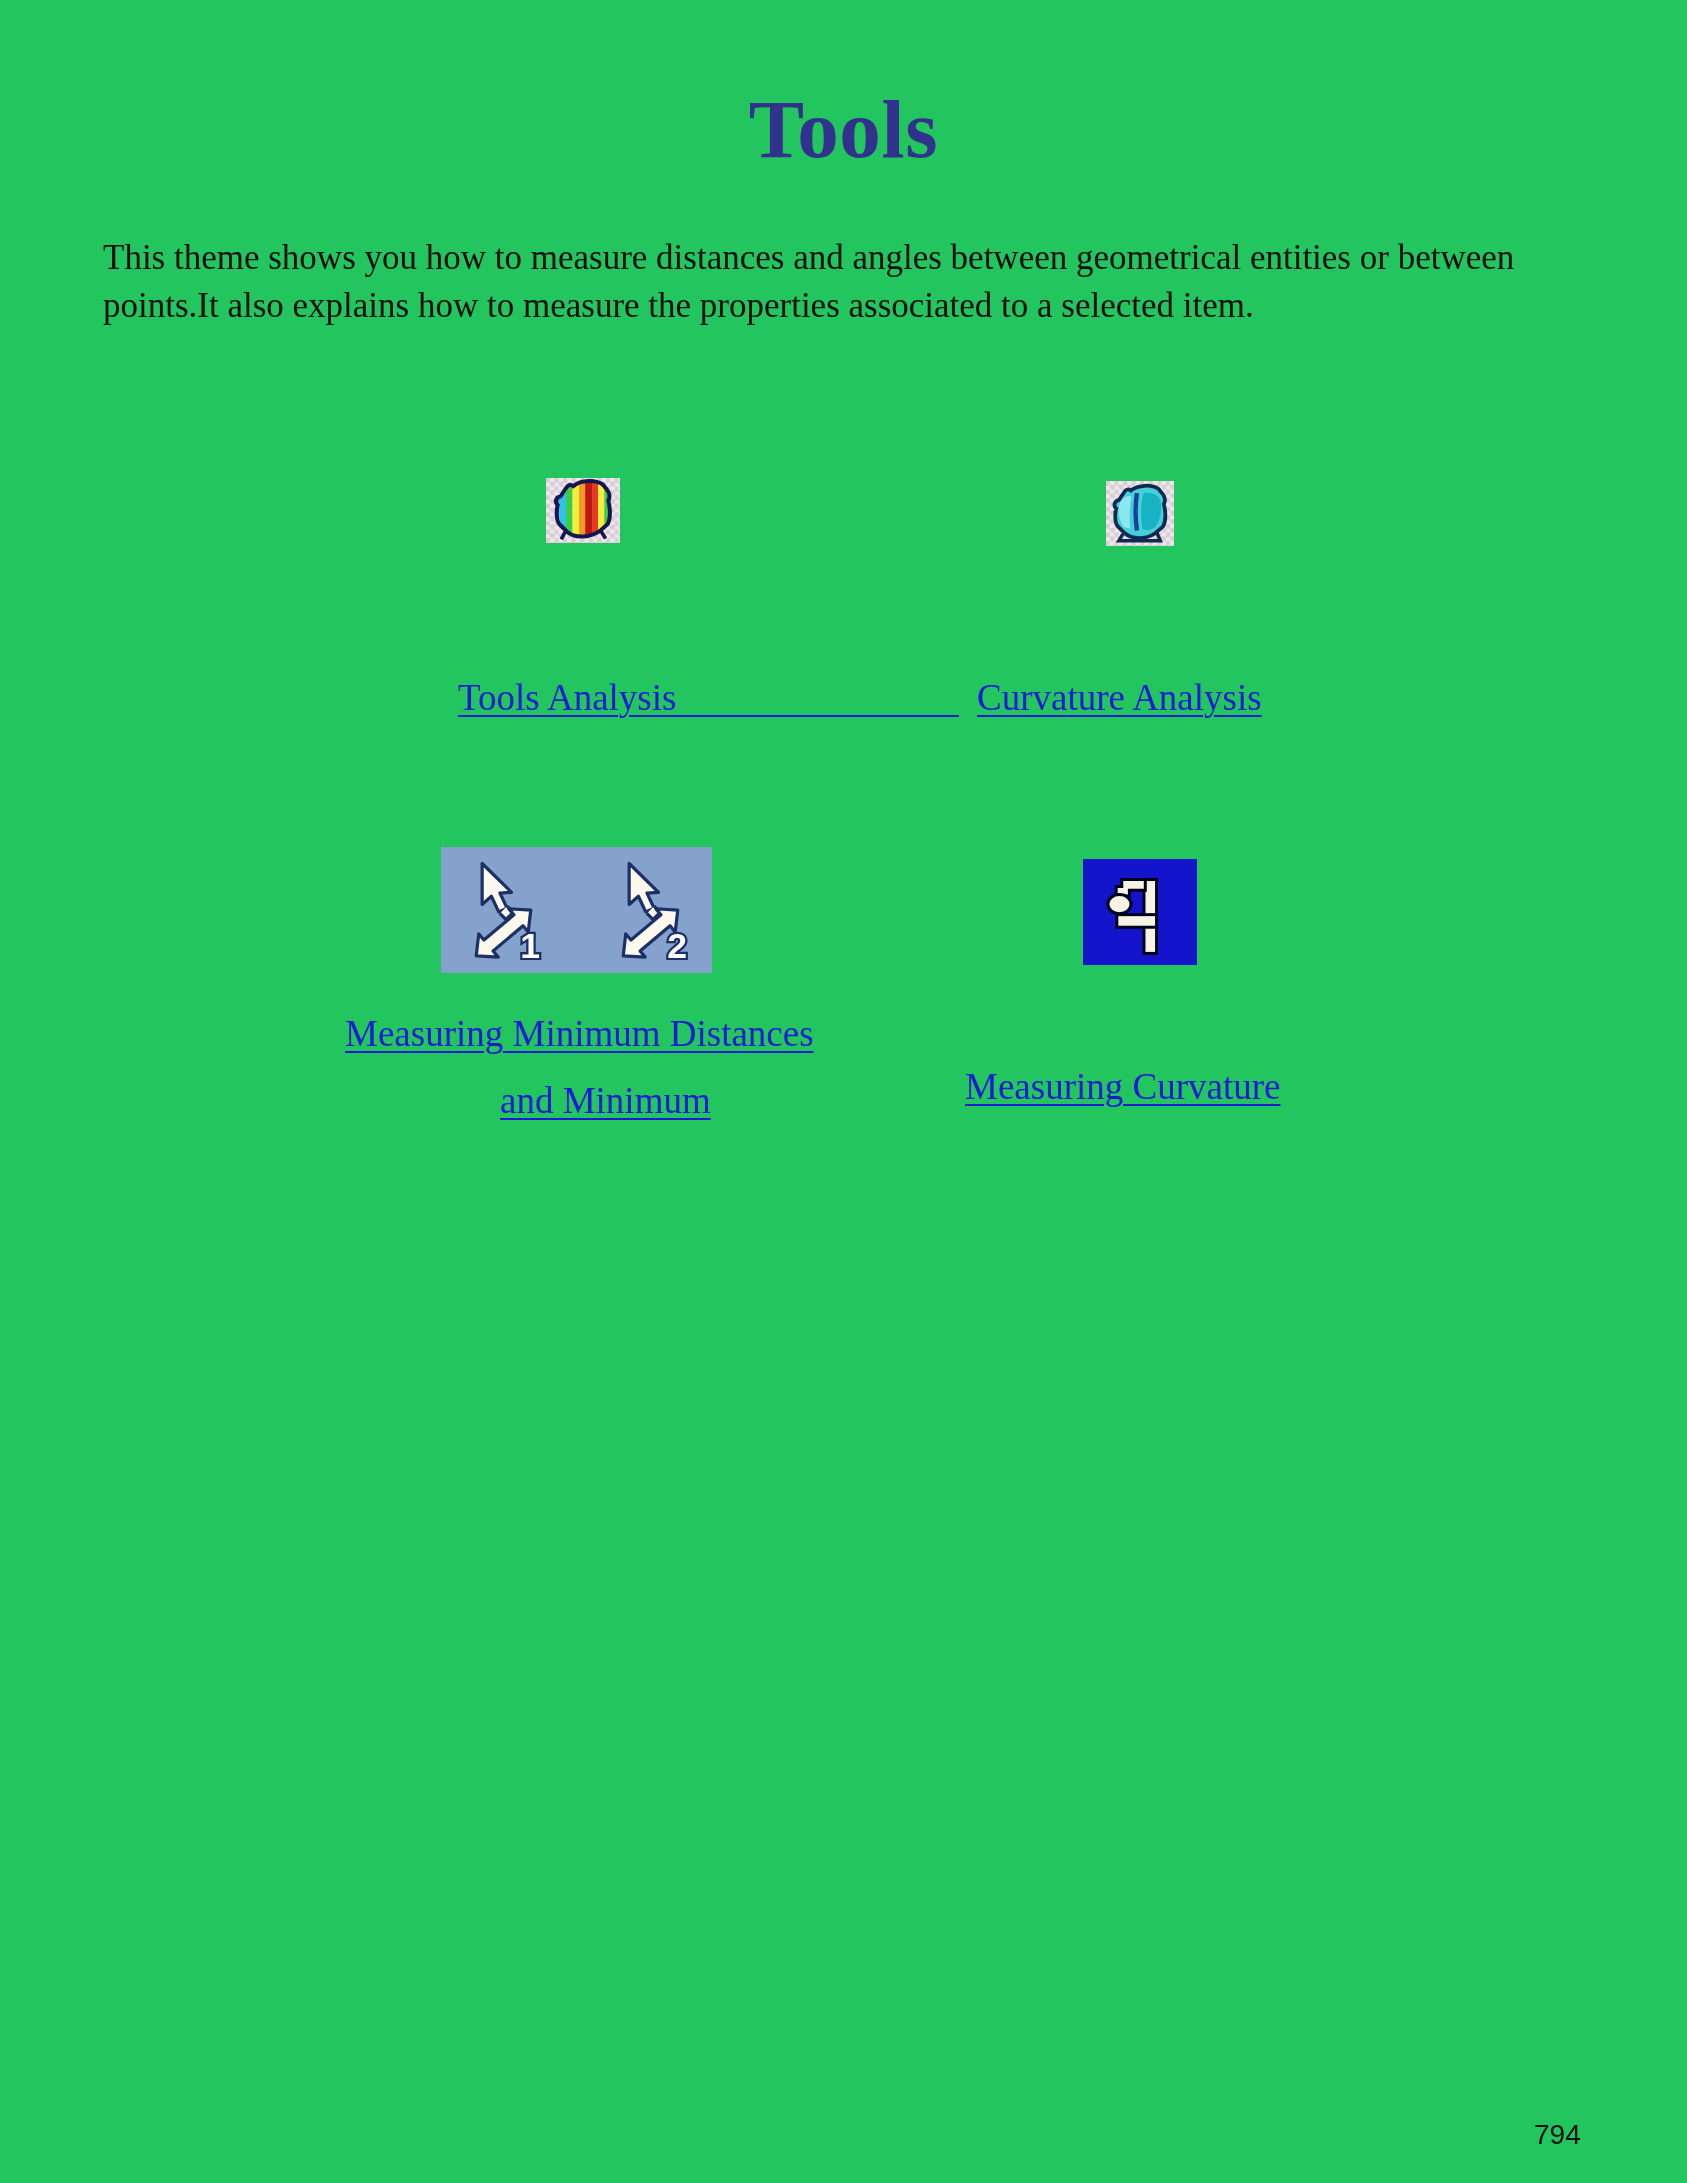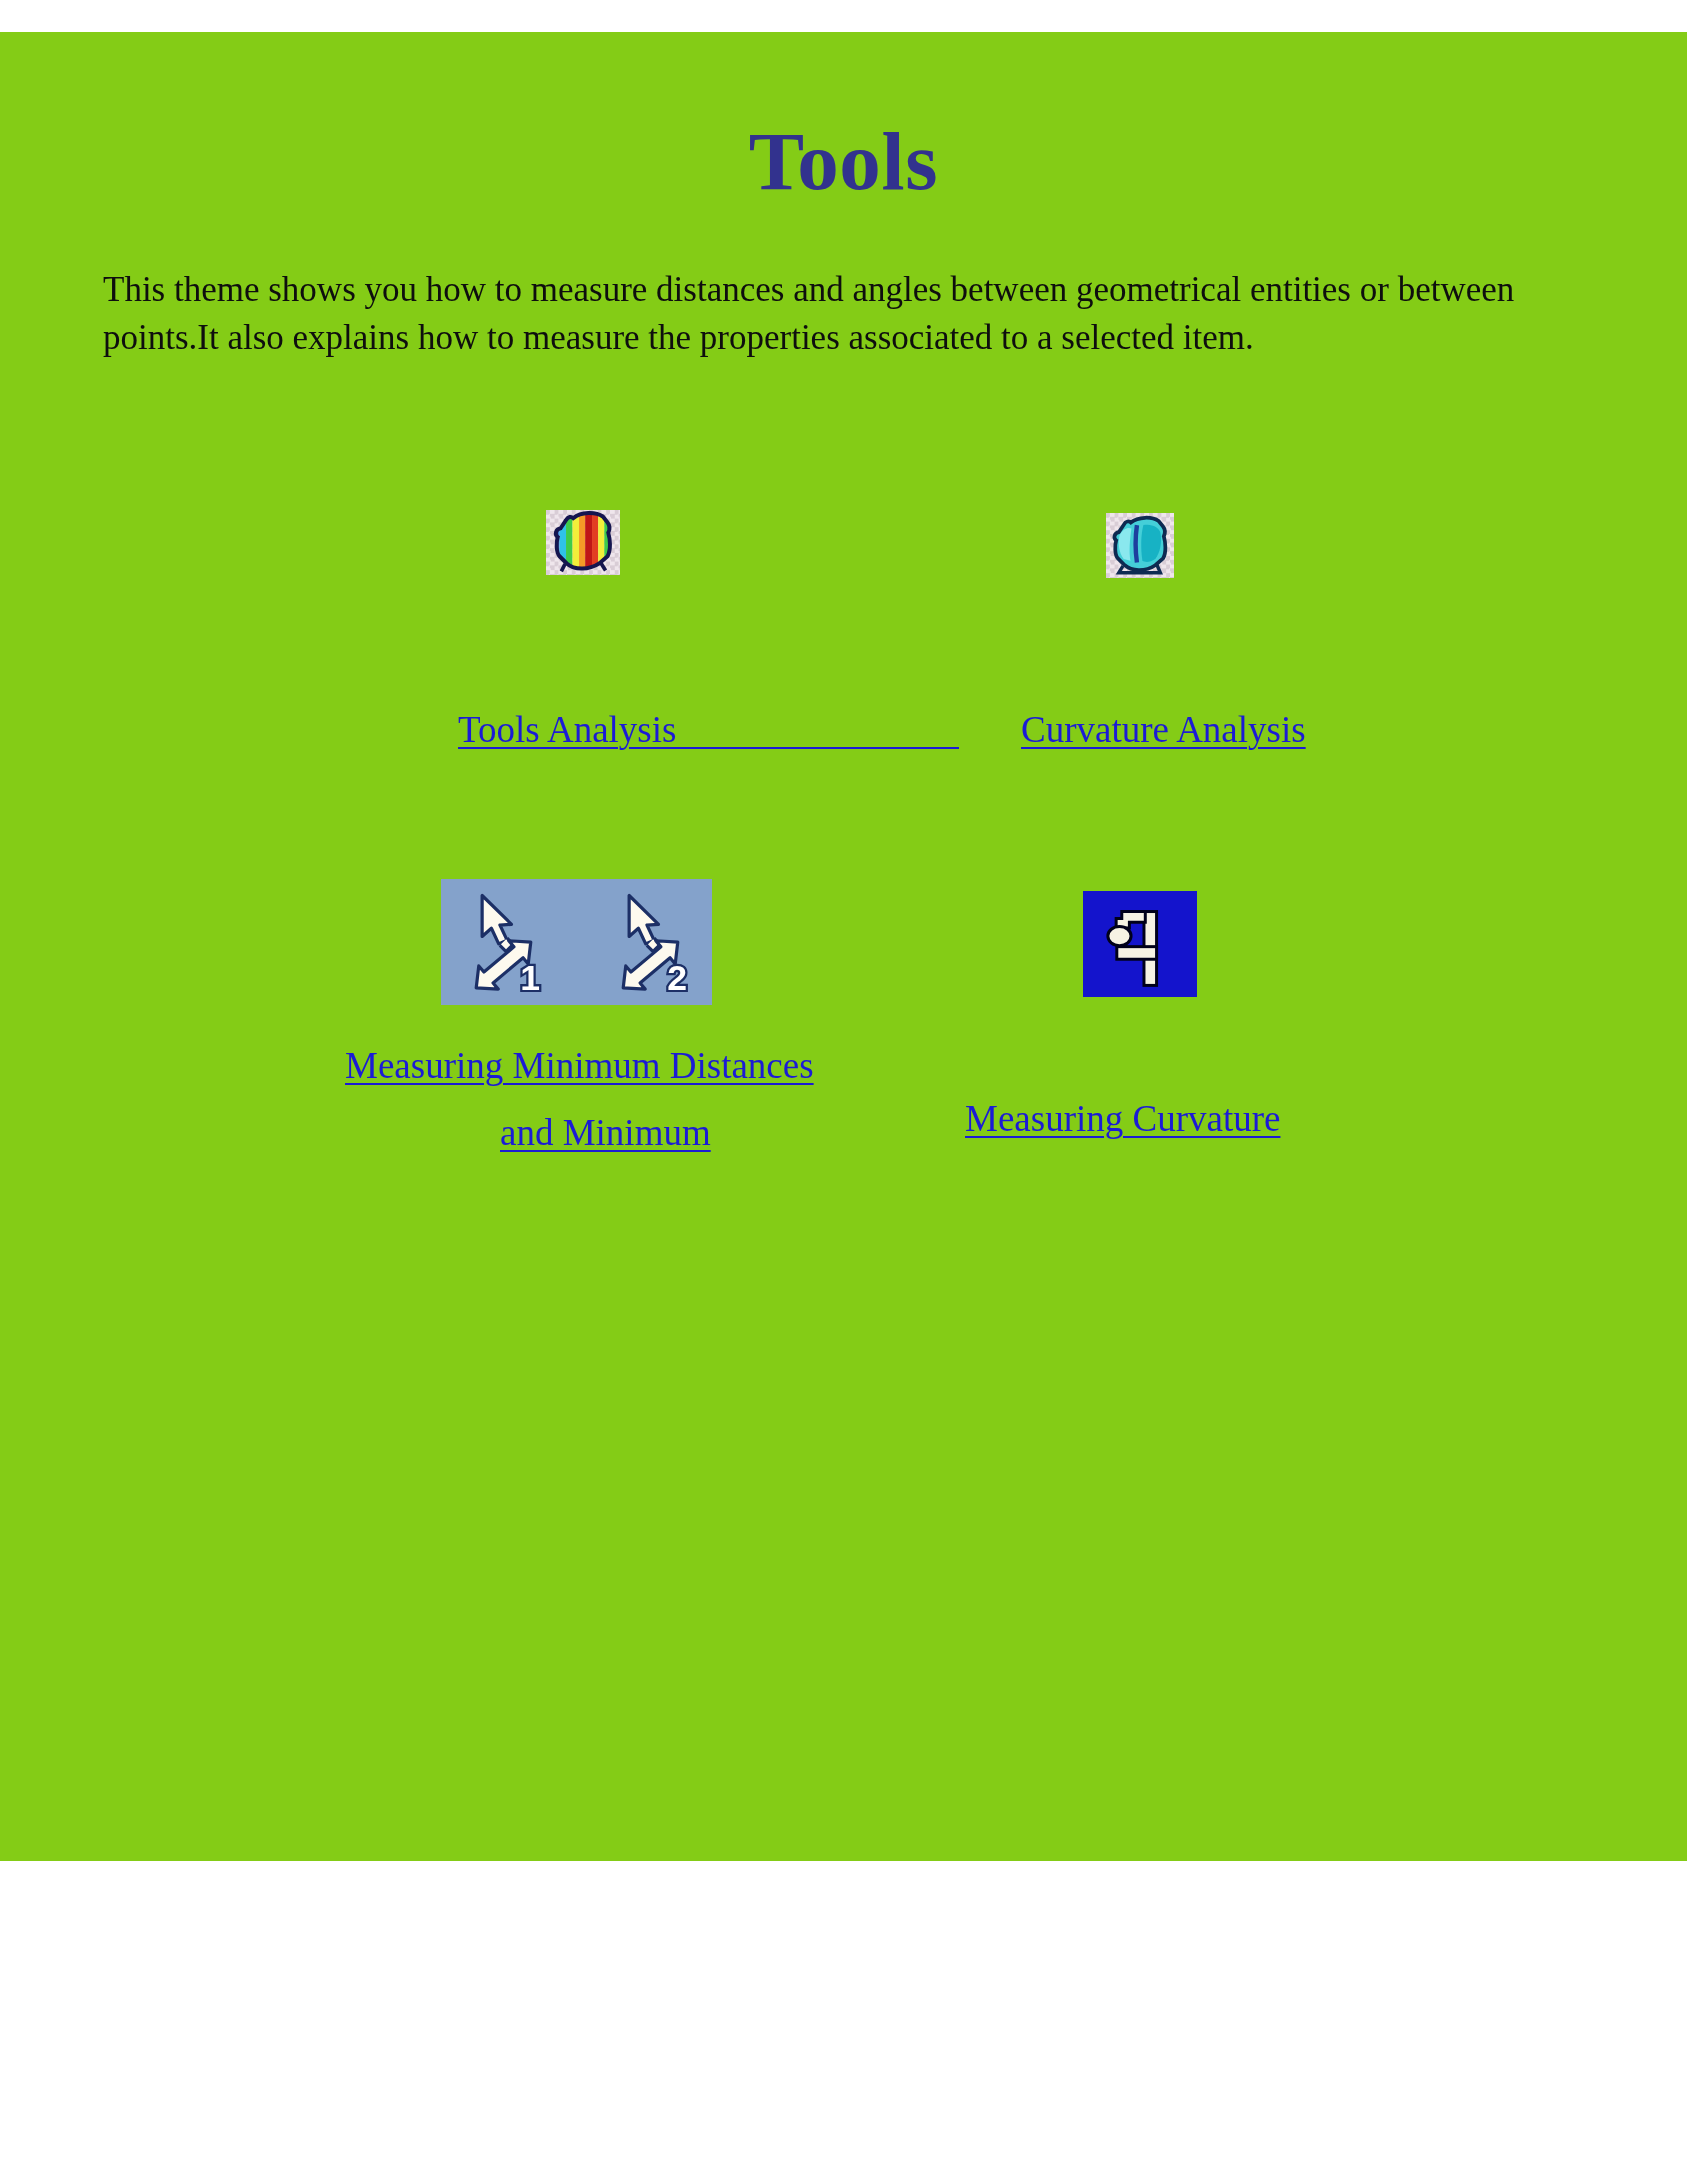--- a/index.html
+++ b/index.html
@@ -1,23 +1,22 @@
 <!DOCTYPE html>
 <html style="--title: #32328E; --link: #1B1BD6; --body-text: #0E0E0E; --measure-panel-bg: #84A2CB; --measuring-elements-bg: #1414CC;font-size:10.6px"><head>
 <meta charset="utf-8">
 <style>
   html, body { margin: 0; padding: 0; background: #ffffff; }
   .page {
     position: relative;
     width: 1687px;
-    height: 1829px;
-    background: #84cc16;
+    height: 2183px;
+    background: #22c55e;
     font-family: "Liberation Serif", serif;
     overflow: hidden;
-    margin-top: 32px;
   }
 
   
   .title {
     position: absolute;
     left: 0; right: 0; top: 88px;
     margin: 0;
     text-align: center;
     font-size: 83px;
     font-weight: bold;
@@ -51,21 +50,21 @@
   }
   .uext {
     display: inline-block;
     width: 283px;
     height: 0;
     border-bottom: 2.3px solid var(--link, #1B1BD6);
     vertical-align: -6.6px;
   }
 
   .link-draft   { left: 458px;  top: 675px; }
-  .link-curv    { left: 1021px; top: 675px; }
+  .link-curv    { left: 977px; top: 675px; }
   .link-mm1     { left: 345px;  top: 1011px; }
   .link-mm2     { left: 500px;  top: 1078px; }
   .link-mel     { left: 965px; top: 1064px; }
 
   
   .iconbox {
     position: absolute;
     display: block;
     cursor: pointer;
   }

